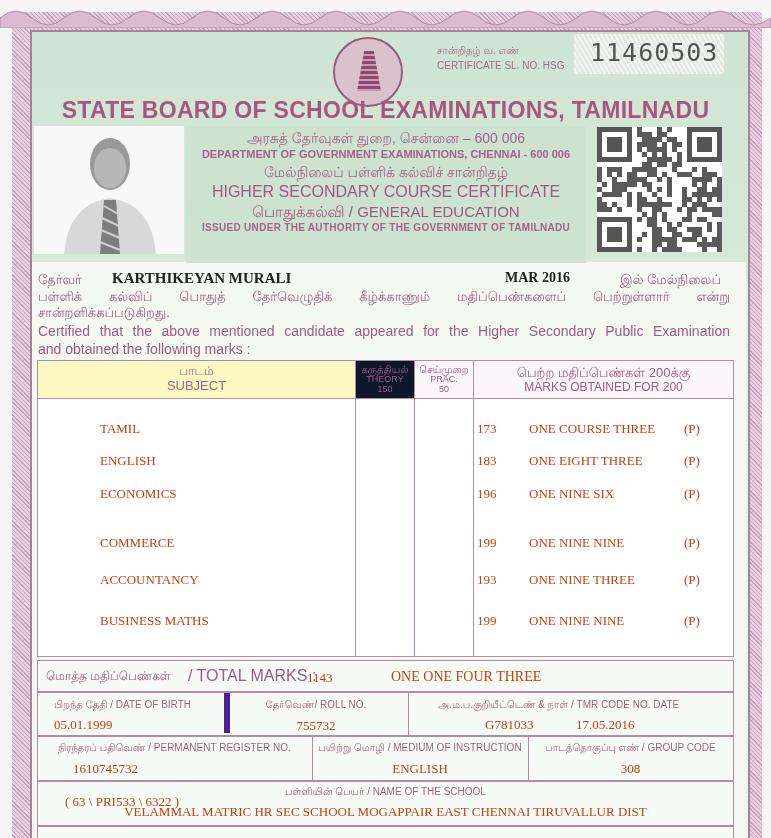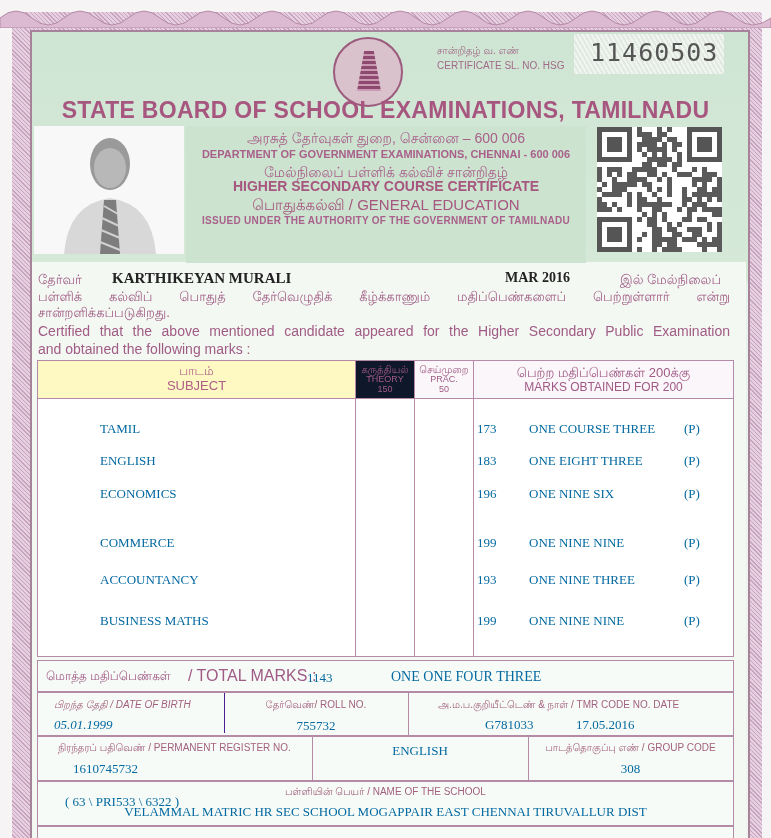--- a/index.html
+++ b/index.html
@@ -25,21 +25,21 @@
   .sl-num { left:590px; top:38px; font-size:25px; color:#555; letter-spacing:1px; font-family:"DejaVu Sans Mono", monospace; }
   .title { left:0; width:771px; top:97px; text-align:center; font-size:23px; font-weight:bold; color:#a7577f; letter-spacing:0.3px; }
   .photo { left:34px; top:126px; width:150px; height:128px; background:#f8f8f8; }
   .center-block { left:186px; top:126px; width:400px; height:137px; background:#cbe3cf; text-align:center; }
   .center-block div { line-height:1; }
   .qr { left:597px; top:127px; width:125px; height:125px; background:#fff; }
   .para { left:38px; width:692px; color:#a15c85; font-size:13px; }
   table.marks { position:absolute; left:37px; top:360px; width:697px; border-collapse:collapse; }
   .marks td { border:1px solid #b58aa6; }
   .hdr { background:#fef9c3; }
-  .serif { font-family:"Liberation Serif", serif; color:#0369a1; }
+  .serif { font-family:"Liberation Serif", serif; color:#c2410c; }
   .grid-box { position:absolute; left:37px; width:697px; border:1px solid #b58aa6; box-sizing:border-box; background:#f7fbf7; }
   .small-lbl { font-size:10px; color:#a3607f; }
 </style>
 </head>
 <body>
 
 <div class="frame">
   <div class="border-outer"></div>
   <svg class="wave-top" viewBox="0 0 771 28" preserveAspectRatio="none">
     <path d="M0,28 L0,18 Q16,4 32,18 T64,18 T96,18 T128,18 T160,18 T192,18 T224,18 T256,18 T288,18 T320,18 T352,18 T384,18 T416,18 T448,18 T480,18 T512,18 T544,18 T576,18 T608,18 T640,18 T672,18 T704,18 T736,18 T771,18 L771,28 Z" fill="#dcbad2" stroke="#b58aa6" stroke-width="1"></path>
@@ -65,21 +65,21 @@
     <path d="M30,128 Q34,78 76,72 Q118,78 122,128 Z" fill="#d8d8d8"></path>
     <path d="M70,74 L82,74 L86,128 L66,128 Z" fill="#7d7d7d"></path>
     <path d="M70,80 L84,88 M68,92 L85,100 M67,104 L86,112 M66,116 L86,124" stroke="#d0d0d0" stroke-width="2"></path>
   </svg>
 </div>
 
 <div class="abs center-block">
   <div style="margin-top:5px;font-size:14px;color:#a9608b;">அரசுத் தேர்வுகள் துறை, சென்னை – 600 006</div>
   <div style="margin-top:4px;font-size:11px;font-weight:bold;color:#a9608b;">DEPARTMENT OF GOVERNMENT EXAMINATIONS, CHENNAI - 600 006</div>
   <div style="margin-top:5px;font-size:14px;color:#a9608b;">மேல்நிலைப் பள்ளிக் கல்விச் சான்றிதழ்</div>
-  <div style="font-size:14px;font-weight:bold;color:#a7577f;">HIGHER SECONDARY COURSE CERTIFICATE</div>
+  <div style="margin-top:5px;font-size:16px;font-weight:normal;color:#a7577f;">HIGHER SECONDARY COURSE CERTIFICATE</div>
   <div style="margin-top:4px;font-size:15px;color:#a7577f;">பொதுக்கல்வி / GENERAL EDUCATION</div>
   <div style="margin-top:4px;font-size:10px;font-weight:bold;color:#a9608b;letter-spacing:0.3px;">ISSUED UNDER THE AUTHORITY OF THE GOVERNMENT OF TAMILNADU</div>
 </div>
 
 <div class="abs qr">
   <svg id="qr-svg" width="125" height="125" viewBox="0 0 25 25">
       <rect x="8" y="0" width="1" height="1" fill="#5a5a5a"></rect>
       <rect x="12" y="0" width="1" height="1" fill="#5a5a5a"></rect>
       <rect x="14" y="0" width="1" height="1" fill="#5a5a5a"></rect>
       <rect x="8" y="1" width="1" height="1" fill="#5a5a5a"></rect>
@@ -400,41 +400,42 @@
   </table>
 
 <div class="grid-box" style="top:660px;height:32px;">
   <span class="abs txt-maroon" style="left:8px;top:8px;font-size:12px;">மொத்த மதிப்பெண்கள்</span>
   <span class="abs txt-maroon" style="left:150px;top:6px;font-size:16px;">/ TOTAL MARKS :</span>
   <span class="abs serif" style="left:269px;top:9px;font-size:13px;">1143</span>
   <span class="abs serif" style="left:353px;top:8px;font-size:14px;">ONE ONE FOUR THREE</span>
 </div>
 
 <div class="grid-box" style="top:692px;height:44px;">
-  <div class="abs" style="left:0;top:0;width:186px;height:40px;border-right:1px solid #4c1d95;font-style:italic;">
+  <div class="abs" style="left:0;top:0;width:186px;height:40px;border-right:6px solid #4c1d95;">
     <div class="abs small-lbl" style="left:16px;top:6px;">பிறந்த தேதி / DATE OF BIRTH</div>
     <div class="abs serif" style="left:16px;top:24px;font-size:13px;">05.01.1999</div>
   </div>
   <div class="abs" style="left:186px;top:0;width:184px;height:42px;border-right:1px solid #b58aa6;text-align:center;">
     <div class="small-lbl" style="margin-top:6px;">தேர்வெண்/ ROLL NO.</div>
     <div class="serif" style="margin-top:6px;font-size:13px;">755732</div>
   </div>
   <div class="abs" style="left:370px;top:0;width:325px;height:42px;">
     <div class="abs small-lbl" style="left:30px;top:6px;">அ.ம.ப.குறியீட்டெண் &amp; நாள் / TMR CODE NO. DATE</div>
     <div class="abs serif" style="left:77px;top:24px;font-size:13px;">G781033</div>
     <div class="abs serif" style="left:168px;top:24px;font-size:13px;">17.05.2016</div>
   </div>
 </div>
 
 <div class="grid-box" style="top:736px;height:45px;">
   <div class="abs" style="left:0;top:0;width:274px;height:48px;border-right:1px solid #b58aa6;">
     <div class="abs small-lbl" style="left:20px;top:5px;">நிரந்தரப் பதிவெண் / PERMANENT REGISTER NO.</div>
     <div class="abs serif" style="left:35px;top:24px;font-size:13px;">1610745732</div>
   </div>
   <div class="abs" style="left:274px;top:0;width:216px;height:43px;border-right:1px solid #b58aa6;text-align:center;">
+    <div class="small-lbl" style="margin-top:5px;">பயிற்று மொழி / MEDIUM OF INSTRUCTION</div>
     <div class="serif" style="margin-top:6px;font-size:13px;">ENGLISH</div>
   </div>
   <div class="abs" style="left:490px;top:0;width:205px;height:43px;text-align:center;">
     <div class="small-lbl" style="margin-top:5px;">பாடத்தொகுப்பு எண் / GROUP CODE</div>
     <div class="serif" style="margin-top:6px;font-size:13px;">308</div>
   </div>
 </div>
 
 <div class="grid-box" style="top:781px;height:45px;">
   <div class="abs small-lbl" style="left:0;width:695px;top:4px;text-align:center;">பள்ளியின் பெயர் / NAME OF THE SCHOOL</div>

